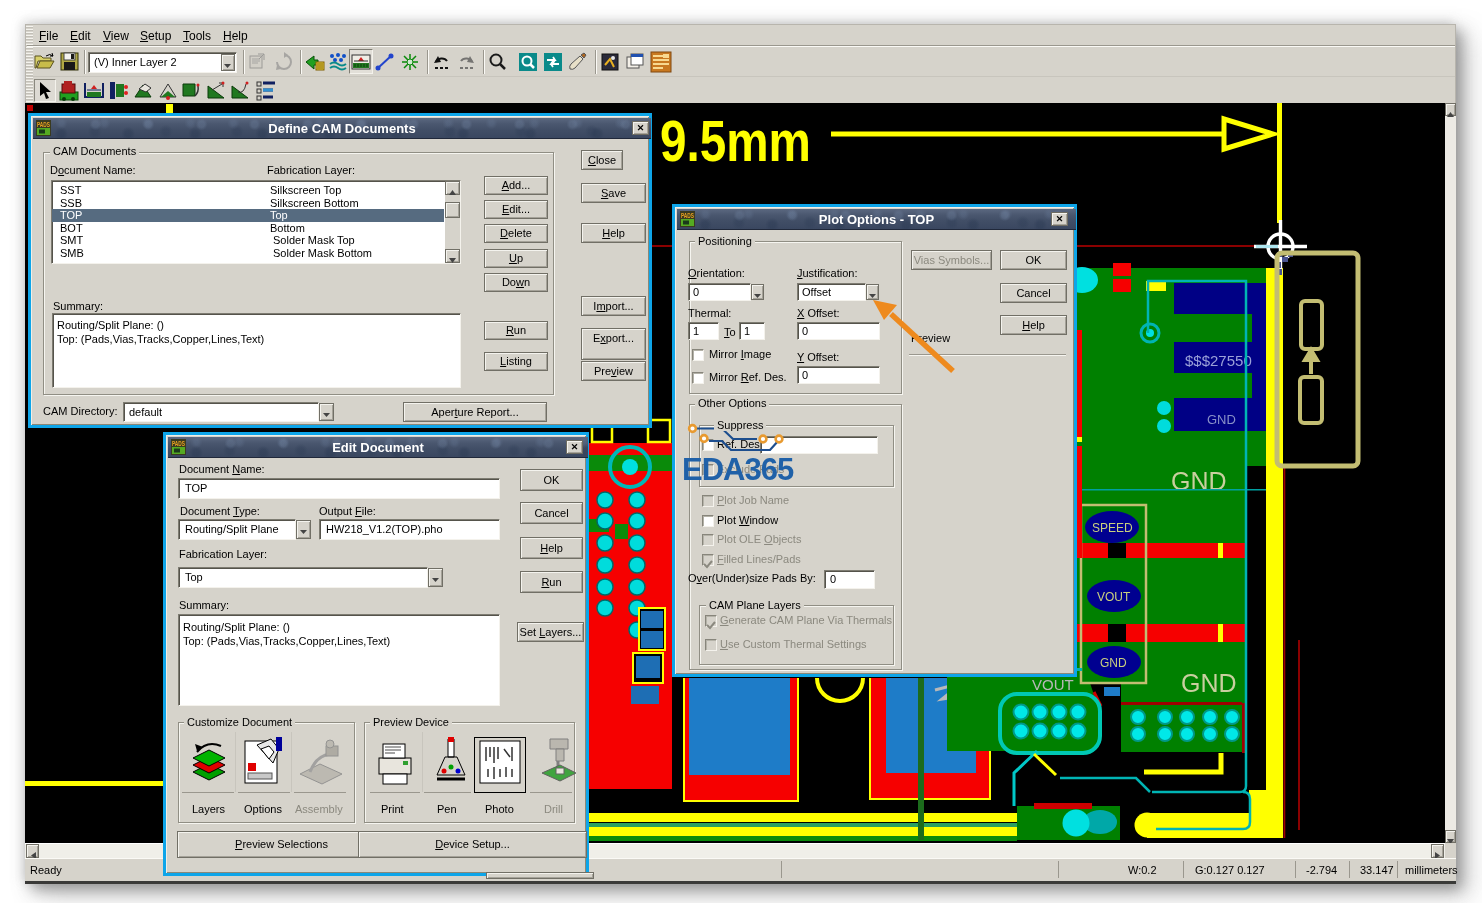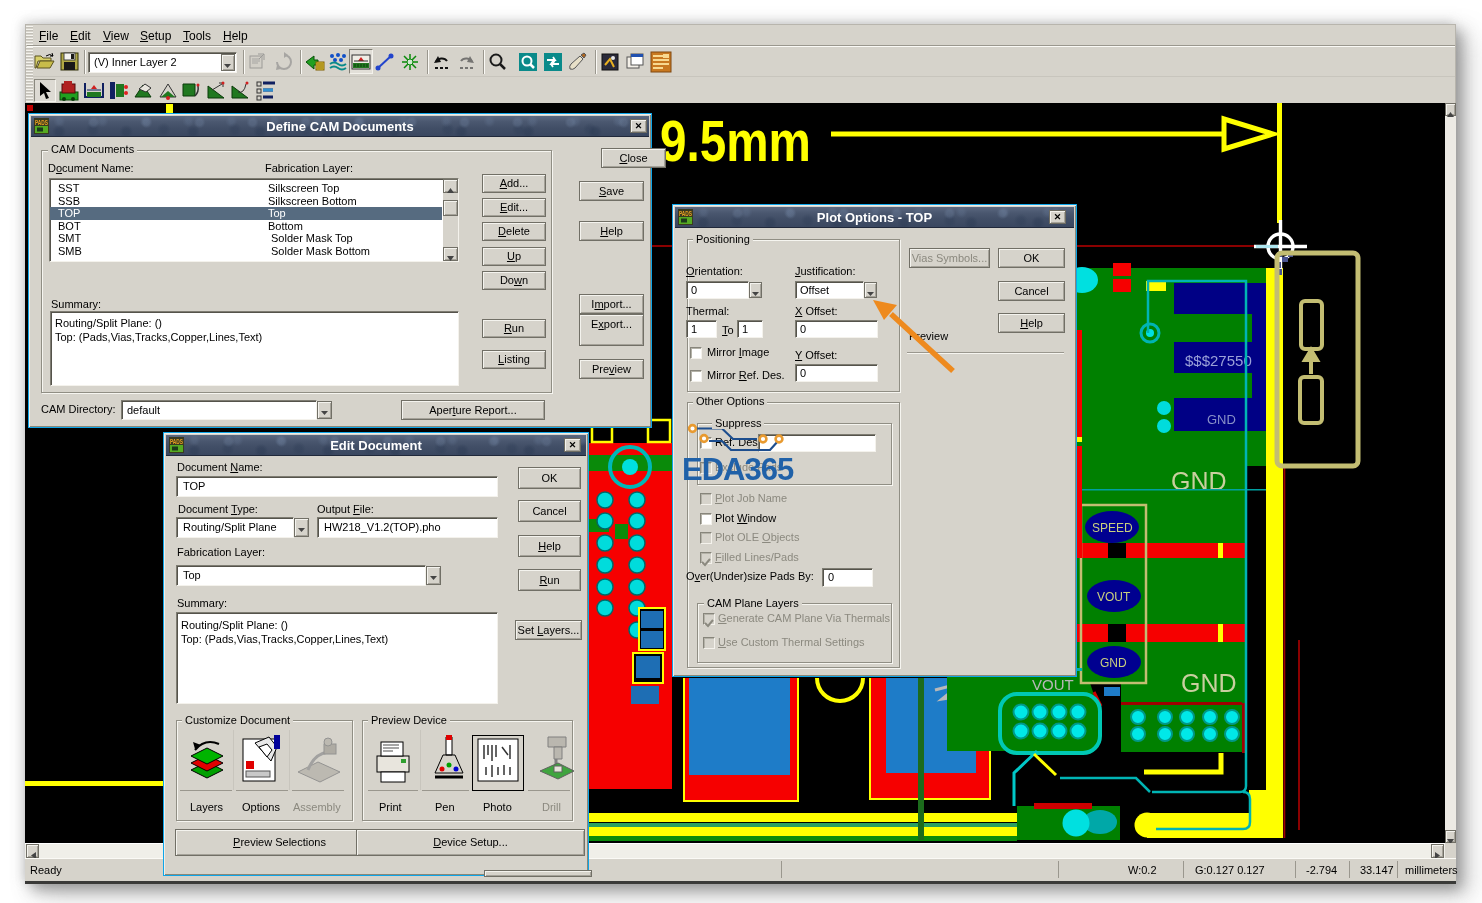--- a/index.html
+++ b/index.html
@@ -3,21 +3,21 @@
 *{margin:0;padding:0;box-sizing:border-box}
 html,body{width:1482px;height:903px;background:#fff;font-family:"Liberation Sans",sans-serif;overflow:hidden}
 .a{position:absolute}
 #win{left:25px;top:24px;width:1431px;height:860px;background:#d6d3cb;border:1px solid #b8b5ad;box-shadow:6px 6px 14px rgba(80,80,80,.5),14px 12px 26px rgba(130,130,130,.3),-3px -3px 10px rgba(160,160,160,.3)}
 .mi{font-size:12px;color:#000}
 .sep{width:2px;border-left:1px solid #9a978e;border-right:1px solid #fbfaf6}
 .fld{background:#fff;border:1px solid;border-color:#7e7c72 #f4f2ec #f4f2ec #7e7c72;box-shadow:inset 1px 1px 0 #55534b;font-size:11px;color:#000}
 .btn{background:#d6d3cb;border:1px solid #716f66;box-shadow:inset 1px 1px 0 #f4f3ee,inset -1px -1px 0 #a5a299;font-size:11px;color:#000;text-align:center}
 .grp{border:1px solid #908e84;box-shadow:inset 1px 1px 0 #f6f5f0,1px 1px 0 #f6f5f0}
 .glb{background:#d6d3cb;font-size:11px;padding:0 3px;line-height:12px;z-index:3}
-.dlg{background:#d6d3cb;border:1px solid #0ea5e9;box-shadow:inset 1px 1px 0 #efeee8,inset -1px -1px 0 #8a8878}
+.dlg{background:#d6d3cb;border:3px solid #0ea5e9;box-shadow:inset 1px 1px 0 #efeee8,inset -1px -1px 0 #8a8878}
 .tbar{left:2px;top:2px;height:21px;color:#fff;font-weight:bold;font-size:13px;text-align:center;line-height:21px;background:radial-gradient(circle 8px at 18% 30%,rgba(120,140,170,.28) 3px,transparent 6px),radial-gradient(circle 9px at 42% 75%,rgba(40,55,80,.38) 3px,transparent 7px),radial-gradient(circle 7px at 66% 25%,rgba(110,130,160,.25) 2px,transparent 6px),radial-gradient(circle 9px at 87% 65%,rgba(45,60,85,.35) 3px,transparent 7px),linear-gradient(180deg,#5b6880 0%,#4a576f 30%,#414e66 60%,#3a4760 100%);background-size:53px 21px,67px 21px,43px 21px,71px 21px,100% 100%;border-bottom:1px solid #20283a}
 .xb{width:17px;height:14px;background:#d6d3cb;border:1px solid #6e6c62;box-shadow:inset 1px 1px 0 #f4f3ee,inset -1px -1px 0 #a5a299;font-size:9px;font-weight:bold;text-align:center;line-height:12px}
 .t11{font-size:11px;color:#000;white-space:nowrap}
 .g11{font-size:11px;color:#8b897f;white-space:nowrap}
 .cb{width:12px;height:12px;background:#fff;border:1px solid;border-color:#87857b #f4f2ec #f4f2ec #87857b;box-shadow:inset 1px 1px 0 #b4b2a8}
 .cbd{width:12px;height:12px;background:#d6d3cb;border:1px solid;border-color:#87857b #f4f2ec #f4f2ec #87857b;box-shadow:inset 1px 1px 0 #b4b2a8}
 .da{width:14px;height:16px;background:#d6d3cb;border:1px solid #716f66;box-shadow:inset 1px 1px 0 #f4f3ee,inset -1px -1px 0 #a5a299;text-align:center}
 .da svg{margin-top:5px}
 u{text-decoration:underline}
 .picon{width:15px;height:16px;background:#2a2a18}
@@ -451,25 +451,25 @@
  <div class="a btn" style="left:453px;top:84px;width:64px;height:19px;line-height:17px"><u>E</u>dit...</div>
  <div class="a btn" style="left:453px;top:108px;width:64px;height:19px;line-height:17px"><u>D</u>elete</div>
  <div class="a btn" style="left:453px;top:133px;width:64px;height:19px;line-height:17px"><u>U</u>p</div>
  <div class="a btn" style="left:453px;top:157px;width:64px;height:19px;line-height:17px">Do<u>w</u>n</div>
  <div class="a t11" style="left:22px;top:184px">Summary:</div>
  <div class="a fld" style="left:21px;top:197px;width:409px;height:75px"></div>
  <div class="a t11" style="left:26px;top:203px">Routing/Split Plane: ()</div>
  <div class="a t11" style="left:26px;top:217px">Top: (Pads,Vias,Tracks,Copper,Lines,Text)</div>
  <div class="a btn" style="left:453px;top:205px;width:64px;height:19px;line-height:17px"><u>R</u>un</div>
  <div class="a btn" style="left:453px;top:236px;width:64px;height:19px;line-height:17px"><u>L</u>isting</div>
- <div class="a btn" style="left:572px;top:34px;width:65px;height:20px;line-height:18px"><u>C</u>lose</div>
+ <div class="a btn" style="left:550px;top:34px;width:42px;height:20px;line-height:18px"><u>C</u>lose</div>
  <div class="a btn" style="left:550px;top:67px;width:65px;height:20px;line-height:18px"><u>S</u>ave</div>
  <div class="a btn" style="left:550px;top:107px;width:65px;height:20px;line-height:18px"><u>H</u>elp</div>
  <div class="a btn" style="left:550px;top:180px;width:65px;height:20px;line-height:18px">I<u>m</u>port...</div>
- <div class="a btn" style="left:550px;top:200px;width:65px;height:32px;line-height:18px">E<u>x</u>port...</div>
+ <div class="a btn" style="left:550px;top:212px;width:65px;height:32px;line-height:18px">E<u>x</u>port...</div>
  <div class="a btn" style="left:550px;top:245px;width:65px;height:20px;line-height:18px">Pre<u>v</u>iew</div>
  <div class="a t11" style="left:12px;top:289px">CAM Directory:</div>
  <div class="a fld" style="left:92px;top:286px;width:196px;height:20px;line-height:18px;padding-left:5px">default</div>
  <div class="a da" style="left:288px;top:287px;width:15px;height:18px"><svg width="8" height="6">
         <path d="M0 1h7l-3.5 4z" fill="#444"></path>
       </svg></div>
  <div class="a btn" style="left:372px;top:286px;width:144px;height:20px;line-height:18px">Aper<u>t</u>ure Report...</div>
 </div>
 
 <div class="a dlg" id="dlgEdit" style="left:163px;top:432px;width:426px;height:444px">

